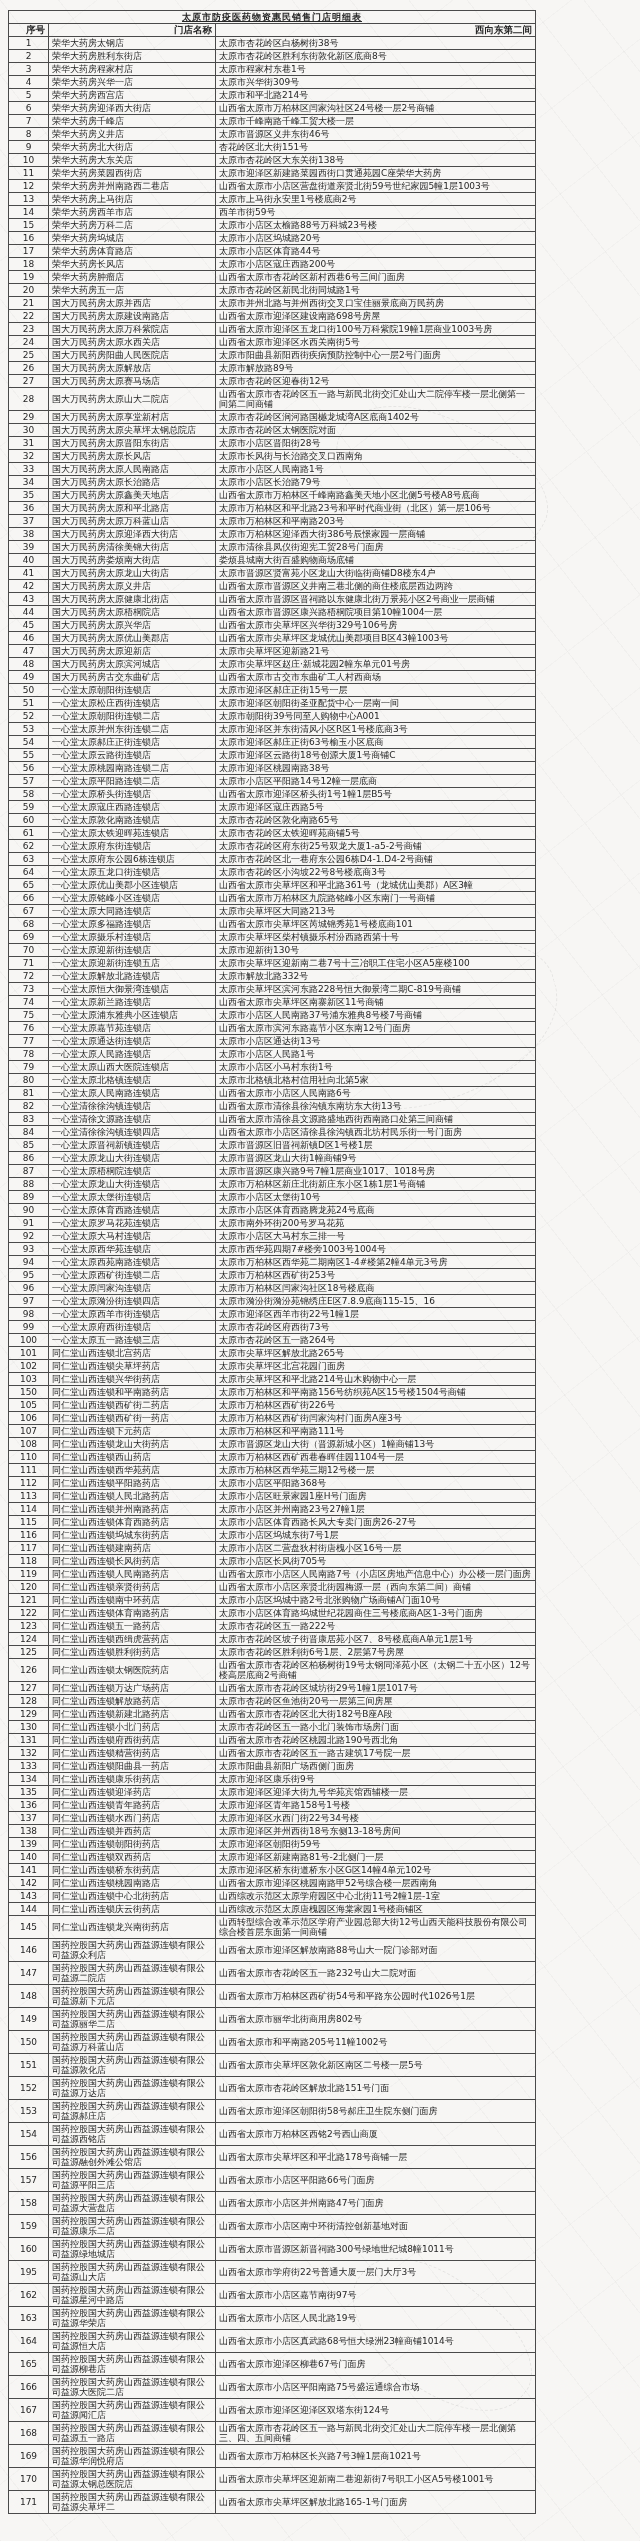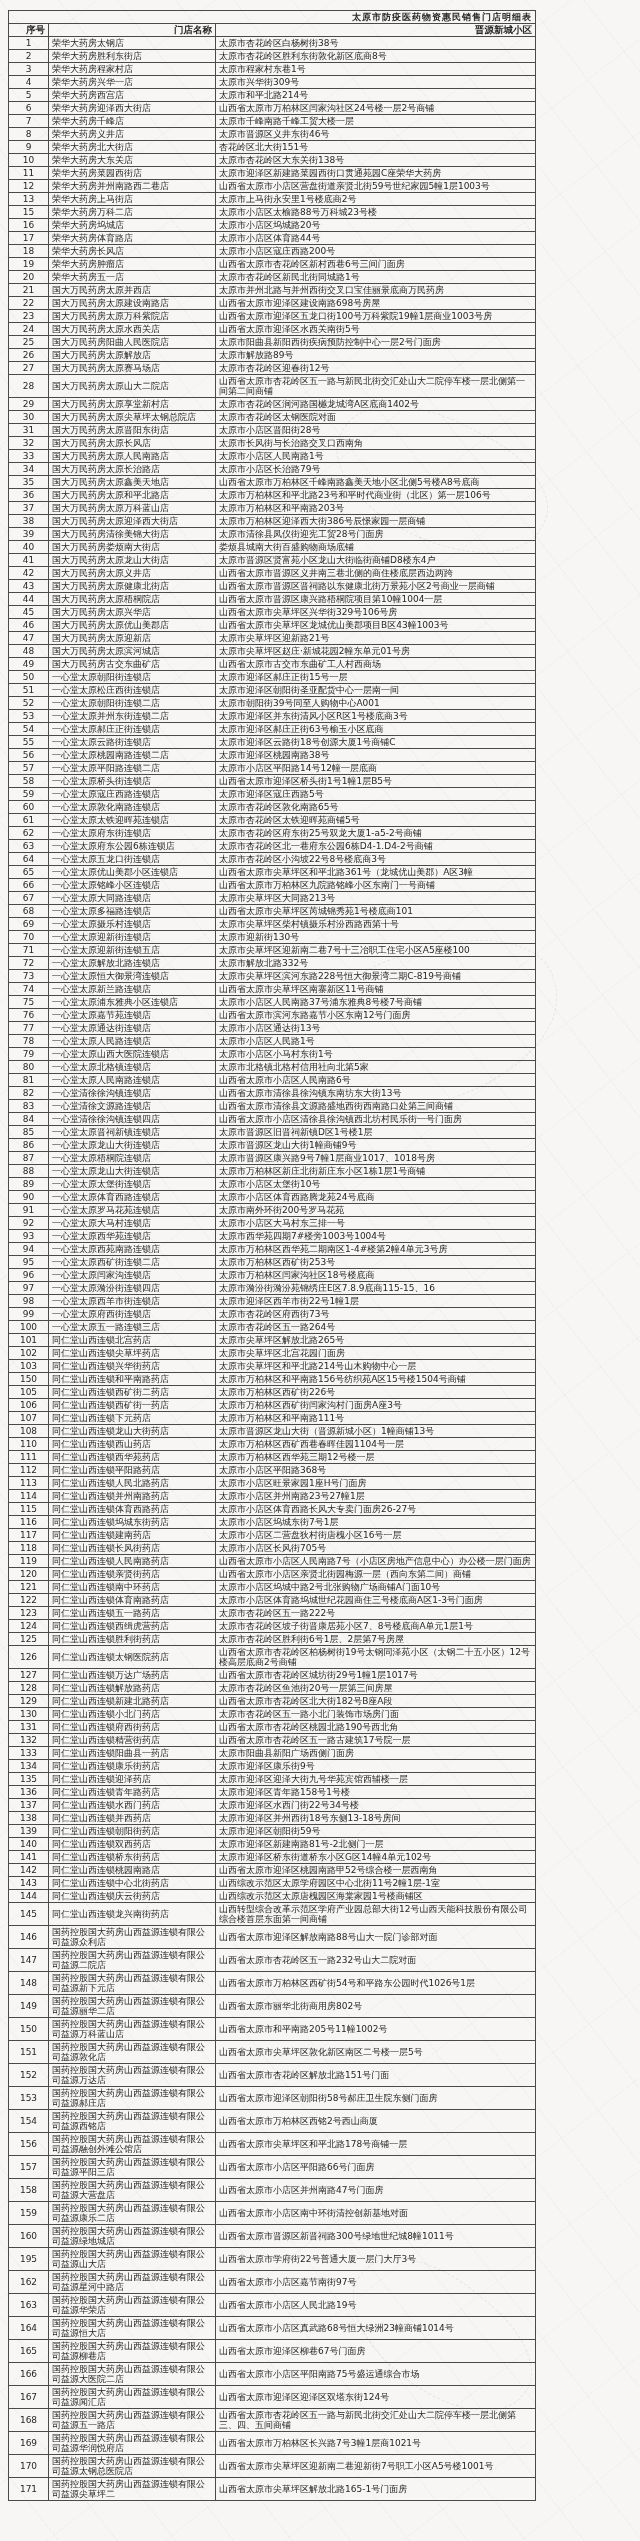--- a/index.html
+++ b/index.html
@@ -49,28 +49,29 @@
   .store-table td,.store-table th{
     border:1px solid #4a4a4a;
     font-size:9px;
     line-height:10px;
     padding:1px 3px;
     vertical-align:middle;
     word-break:break-all;
     color:#262626;
   }
   .title-cell{
-    text-align:right;
+    text-align:center;
     font-family:"DejaVu Serif","Liberation Serif",serif;
     font-weight:bold;
     font-size:21px;
     line-height:24px;
     letter-spacing:1px;
     padding:2px 0;
     color:#1a1a1a;
+    text-decoration:underline;
   }
   .store-table th{
     text-align:right;
     font-weight:bold;
     font-size:9.5px;
   }
   .store-table th.col-no{}
   col.c-no{width:40px;}
   col.c-name{width:167px;}
   col.c-addr{width:320px;}
@@ -90,21 +91,21 @@
         <col class="c-name">
         <col class="c-addr">
     </colgroup>
     <thead>
       <tr>
         <td class="title-cell" colspan="3">太原市防疫医药物资惠民销售门店明细表</td>
       </tr>
       <tr>
         <th class="col-no">序号</th>
         <th>门店名称</th>
-        <th>晋源新城小区</th>
+        <th>西向东第二间</th>
       </tr>
     </thead>
     <tbody id="table-body">
         <tr>
     <td class="cell-no">1</td>
     <td>荣华大药房太钢店</td>
     <td>太原市杏花岭区白杨树街38号</td>
   </tr>
         <tr>
     <td class="cell-no">2</td>
@@ -158,20 +159,25 @@
   </tr>
         <tr>
     <td class="cell-no">12</td>
     <td>荣华大药房并州南路西二巷店</td>
     <td>山西省太原市小店区营盘街道亲贤北街59号世纪家园5幢1层1003号</td>
   </tr>
         <tr>
     <td class="cell-no">13</td>
     <td>荣华大药房上马街店</td>
     <td>太原市上马街永安里1号楼底商2号</td>
+  </tr>
+        <tr>
+    <td class="cell-no">14</td>
+    <td>荣华大药房西羊市店</td>
+    <td>西羊市街59号</td>
   </tr>
         <tr>
     <td class="cell-no">15</td>
     <td>荣华大药房万科二店</td>
     <td>太原市小店区太榆路88号万科城23号楼</td>
   </tr>
         <tr>
     <td class="cell-no">16</td>
     <td>荣华大药房坞城店</td>
     <td>太原市小店区坞城路20号</td>

